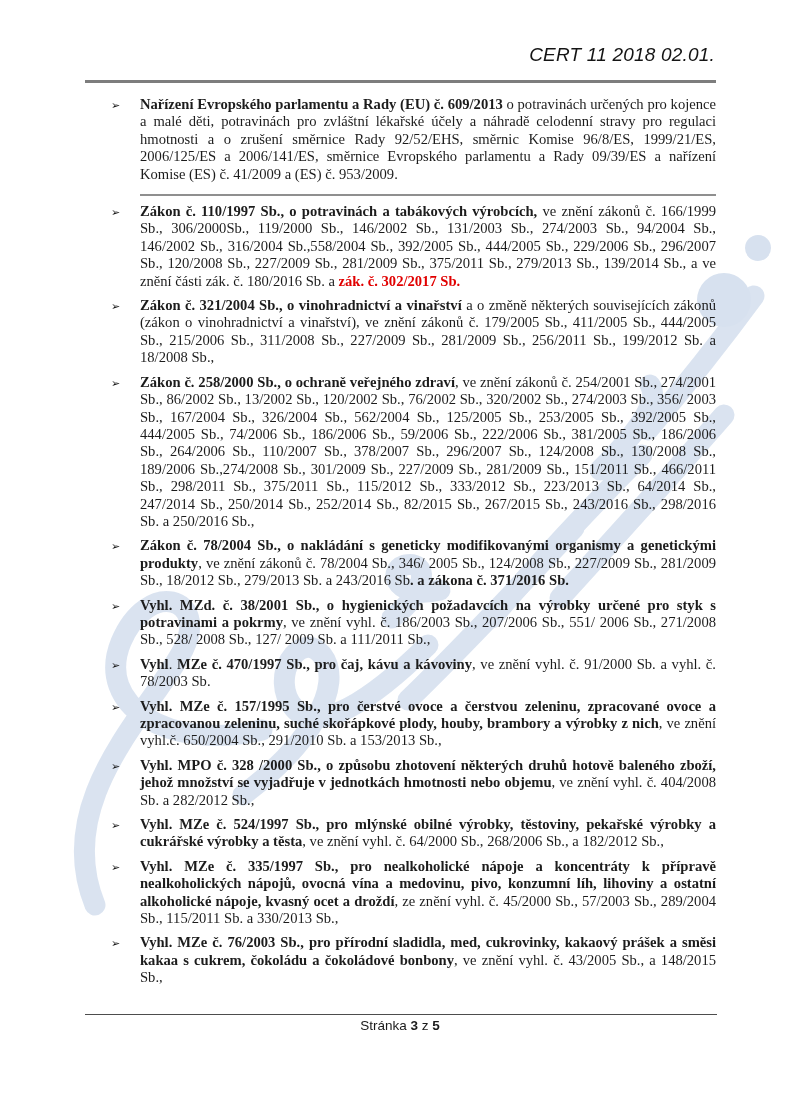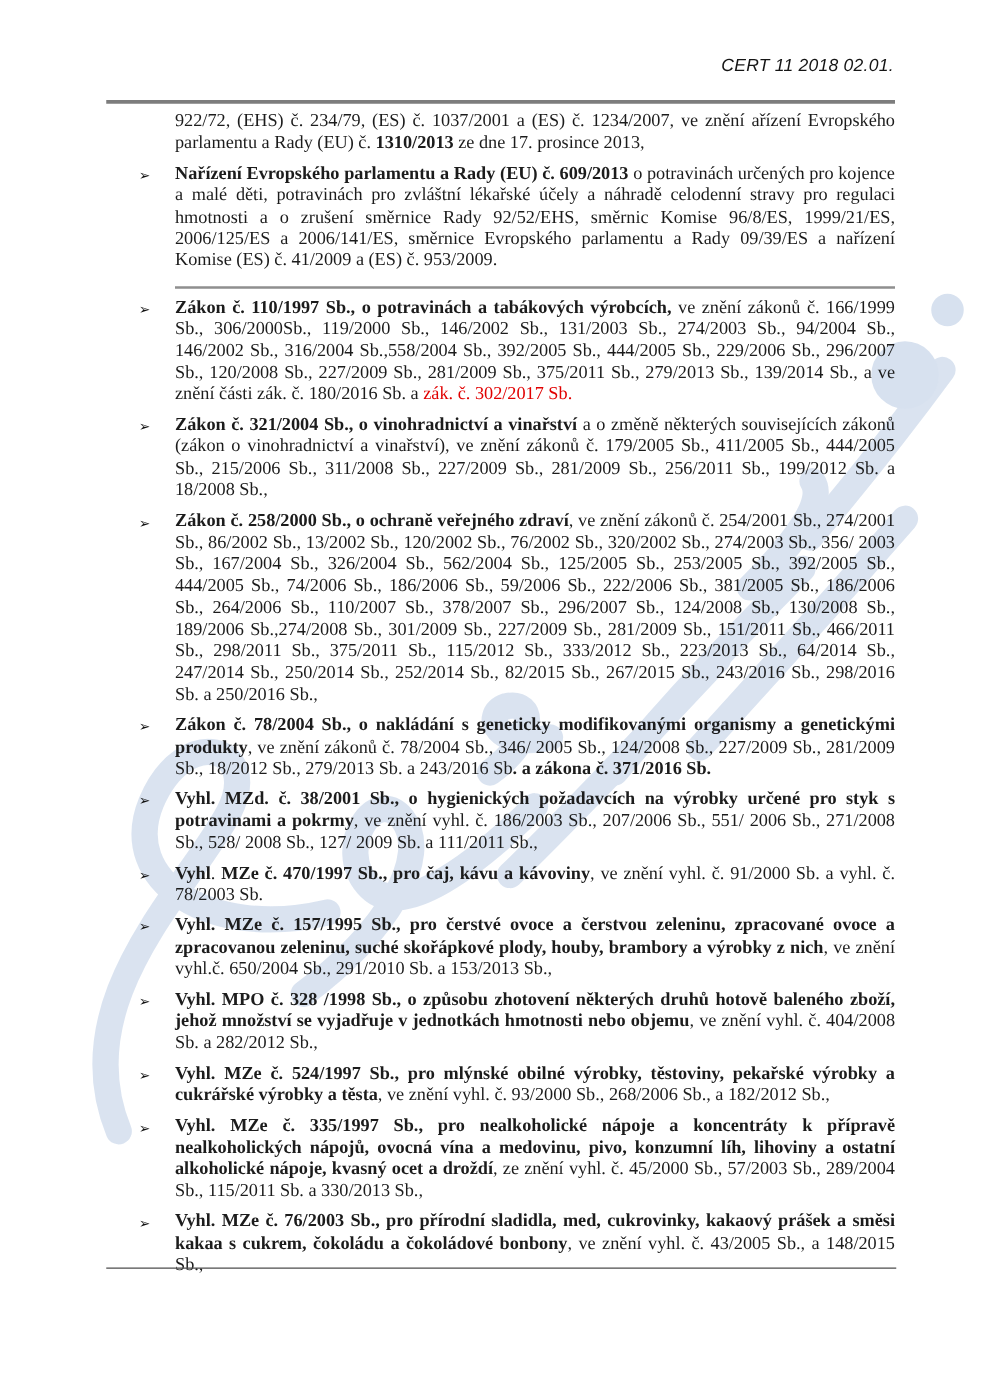--- a/index.html
+++ b/index.html
@@ -15,35 +15,35 @@
     font-family:"Liberation Serif","DejaVu Serif",serif;
     color:var(--ink);
   }
   .watermark{position:absolute;left:0;top:0;z-index:0;pointer-events:none;}
   .watermark g{stroke:var(--wm);}
   .watermark .blob{fill:var(--wm);}
   .page{position:absolute;inset:0;z-index:1;}
   .header-title{
     position:absolute;top:44px;right:85px;
     font-family:"Liberation Sans","DejaVu Sans",sans-serif;
-    font-style:italic;font-size:14px;letter-spacing:.2px;color:#151515;
+    font-style:italic;font-size:19px;letter-spacing:.2px;color:#151515;
   }
   .header-rule{position:absolute;top:80px;left:85px;width:631px;height:2.5px;background:var(--rule);}
   .content{
     position:absolute;top:89px;left:85px;width:631px;
     font-size:14.6px;line-height:17.4px;text-align:justify;
   }
   .para{padding-left:55px;}
   .bullet-item{position:relative;padding-left:55px;margin-top:7px;}
   .bullet-item .marker{
     position:absolute;left:26px;top:1px;font-size:11px;color:#111;
     font-family:"DejaVu Sans",sans-serif;
   }
   .b{font-weight:bold;}
-  .red{font-weight:normal;color:var(--red);margin-top:37px;}
+  .red{font-weight:bold;color:var(--red);margin-top:37px;}
   .divider{height:2px;background:#8f8f8f;margin:11px 0 2px 55px;}
   .footer-rule{position:absolute;top:1014px;left:85px;width:632px;height:1px;background:#4d4d4d;}
   .footer-text{
     position:absolute;top:1018px;left:0;width:800px;text-align:center;
     font-family:"Liberation Sans","DejaVu Sans",sans-serif;
     font-size:13.5px;color:#1a1a1a;
   }
   .footer-text .b{font-weight:bold;}
 </style>
 </head>
@@ -65,21 +65,20 @@
 </svg>
 
 <div class="page">
 
   <div class="header-title">CERT 11 2018 02.01.</div>
 
   <div class="header-rule"></div>
 
   <div class="content">
 
-    <div class="para"><span>922/72, (EHS) č. 234/79, (ES) č. 1037/2001 a (ES) č. 1234/2007, ve znění ařízení Evropského parlamentu a Rady (EU) č. </span><span class="b">1310/2013</span><span> ze dne 17. prosince 2013,</span></div>
 
     <div>
         <div class="bullet-item">
           <span class="marker">➢</span>
           <div><span class="b">Nařízení Evropského parlamentu a Rady (EU) č. 609/2013</span><span> o potravinách určených pro kojence a malé děti, potravinách pro zvláštní lékařské účely a náhradě celodenní stravy pro regulaci hmotnosti a o zrušení směrnice Rady 92/52/EHS, směrnic Komise 96/8/ES, 1999/21/ES, 2006/125/ES a 2006/141/ES, směrnice Evropského parlamentu a Rady 09/39/ES a nařízení Komise (ES) č. 41/2009 a (ES) č. 953/2009.</span></div>
         </div>
       </div>
 
     <div class="divider"></div>
 
@@ -107,34 +106,40 @@
         <div class="bullet-item">
           <span class="marker">➢</span>
           <div><span class="b">Vyhl</span><span>. </span><span class="b">MZe č. 470/1997 Sb., pro čaj, kávu a kávoviny</span><span>, ve znění vyhl. č. 91/2000 Sb. a vyhl. č. 78/2003 Sb.</span></div>
         </div>
         <div class="bullet-item">
           <span class="marker">➢</span>
           <div><span class="b">Vyhl. MZe č. 157/1995 Sb., pro čerstvé ovoce a čerstvou zeleninu, zpracované ovoce a zpracovanou zeleninu, suché skořápkové plody, houby, brambory a výrobky z nich</span><span>, ve znění vyhl.č. 650/2004 Sb., 291/2010 Sb. a 153/2013 Sb.,</span></div>
         </div>
         <div class="bullet-item">
           <span class="marker">➢</span>
-          <div><span class="b">Vyhl. MPO č. 328 /1998 Sb., o způsobu zhotovení některých druhů hotově baleného zboží, jehož množství se vyjadřuje v jednotkách hmotnosti nebo objemu</span><span>, ve znění vyhl. č. 404/2008 Sb. a 282/2012 Sb.,</span></div>
+          <div><span class="b">Vyhl. MPO č. 328 /2000 Sb., o způsobu zhotovení některých druhů hotově baleného zboží, jehož množství se vyjadřuje v jednotkách hmotnosti nebo objemu</span><span>, ve znění vyhl. č. 404/2008 Sb. a 282/2012 Sb.,</span></div>
         </div>
         <div class="bullet-item">
           <span class="marker">➢</span>
-          <div><span class="b">Vyhl. MZe č. 524/1997 Sb., pro mlýnské obilné výrobky, těstoviny, pekařské výrobky a cukrářské výrobky a těsta</span><span>, ve znění vyhl. č. 93/2000 Sb., 268/2006 Sb., a 182/2012 Sb.,</span></div>
+          <div><span class="b">Vyhl. MZe č. 524/1997 Sb., pro mlýnské obilné výrobky, těstoviny, pekařské výrobky a cukrářské výrobky a těsta</span><span>, ve znění vyhl. č. 64/2000 Sb., 268/2006 Sb., a 182/2012 Sb.,</span></div>
         </div>
         <div class="bullet-item">
           <span class="marker">➢</span>
           <div><span class="b">Vyhl. MZe č. 335/1997 Sb., pro nealkoholické nápoje a koncentráty k přípravě nealkoholických nápojů, ovocná vína a medovinu, pivo, konzumní líh, lihoviny a ostatní alkoholické nápoje, kvasný ocet a droždí</span><span>, ze znění vyhl. č. 45/2000 Sb., 57/2003 Sb., 289/2004 Sb., 115/2011 Sb. a 330/2013 Sb.,</span></div>
         </div>
         <div class="bullet-item">
           <span class="marker">➢</span>
           <div><span class="b">Vyhl. MZe č. 76/2003 Sb., pro přírodní sladidla, med, cukrovinky, kakaový prášek a směsi kakaa s cukrem, čokoládu a čokoládové bonbony</span><span>, ve znění vyhl. č. 43/2005 Sb., a 148/2015 Sb.,</span></div>
         </div>
       </div>
 
   </div>
 
   <div class="footer-rule"></div>
 
+  <div class="footer-text">
+    <span>Stránka</span>
+    <span class="b">3</span>
+    <span>z</span>
+    <span class="b">5</span>
+  </div>
 
 </div>
 
 </body></html>

